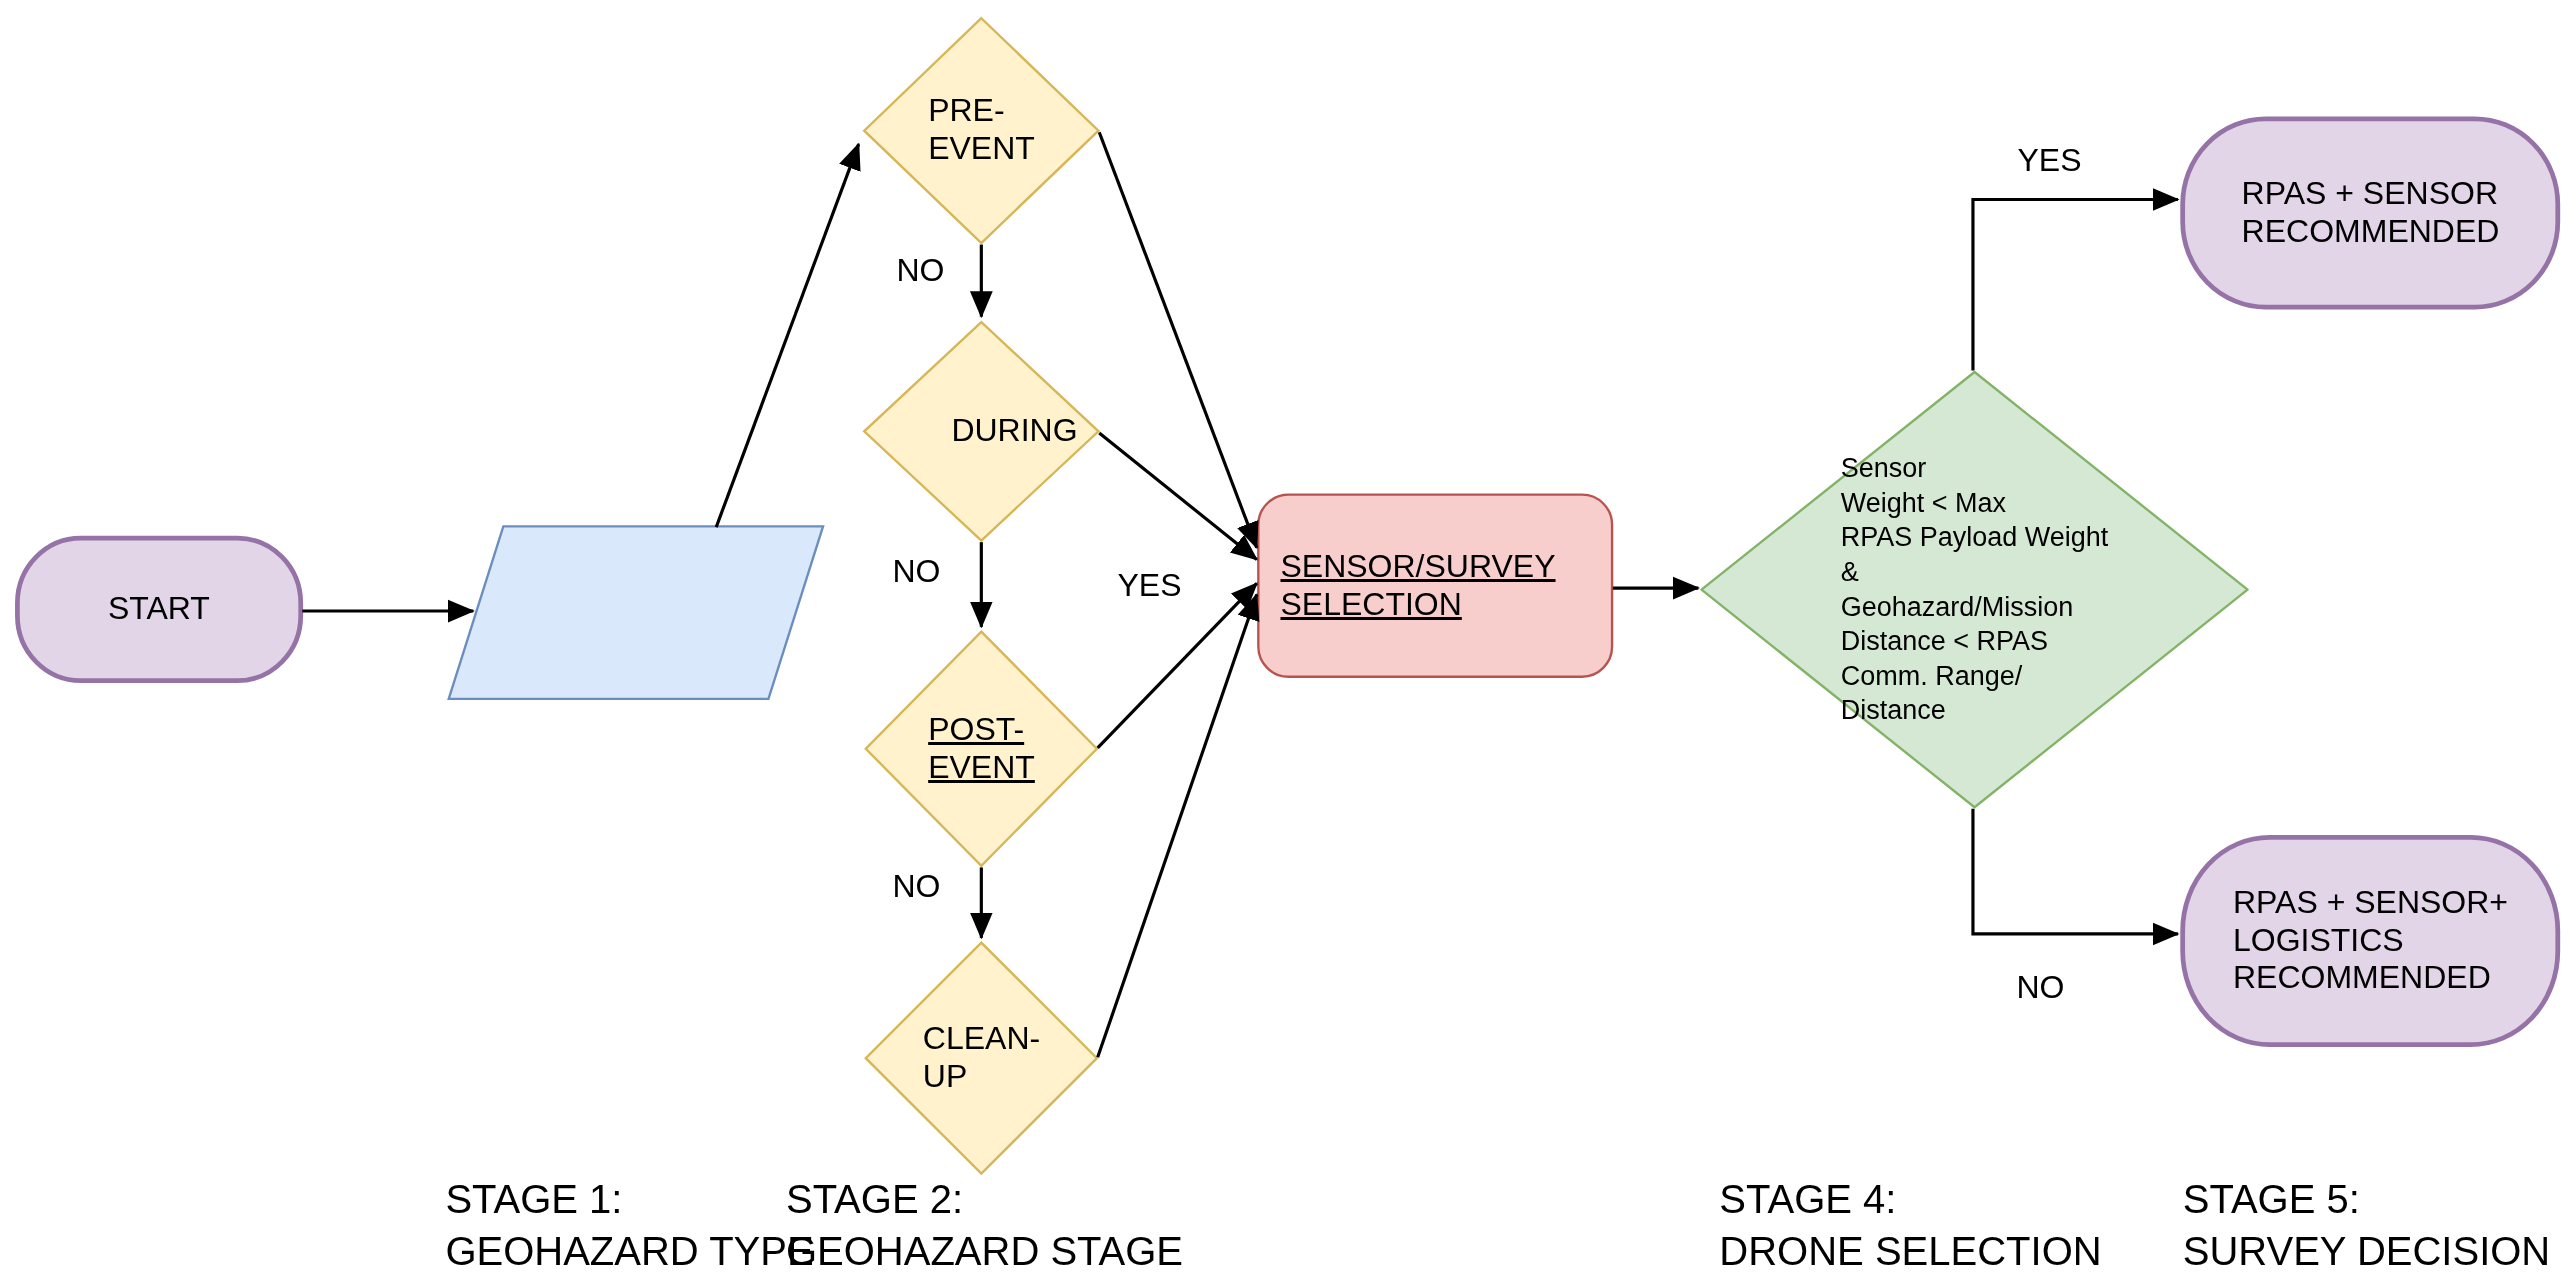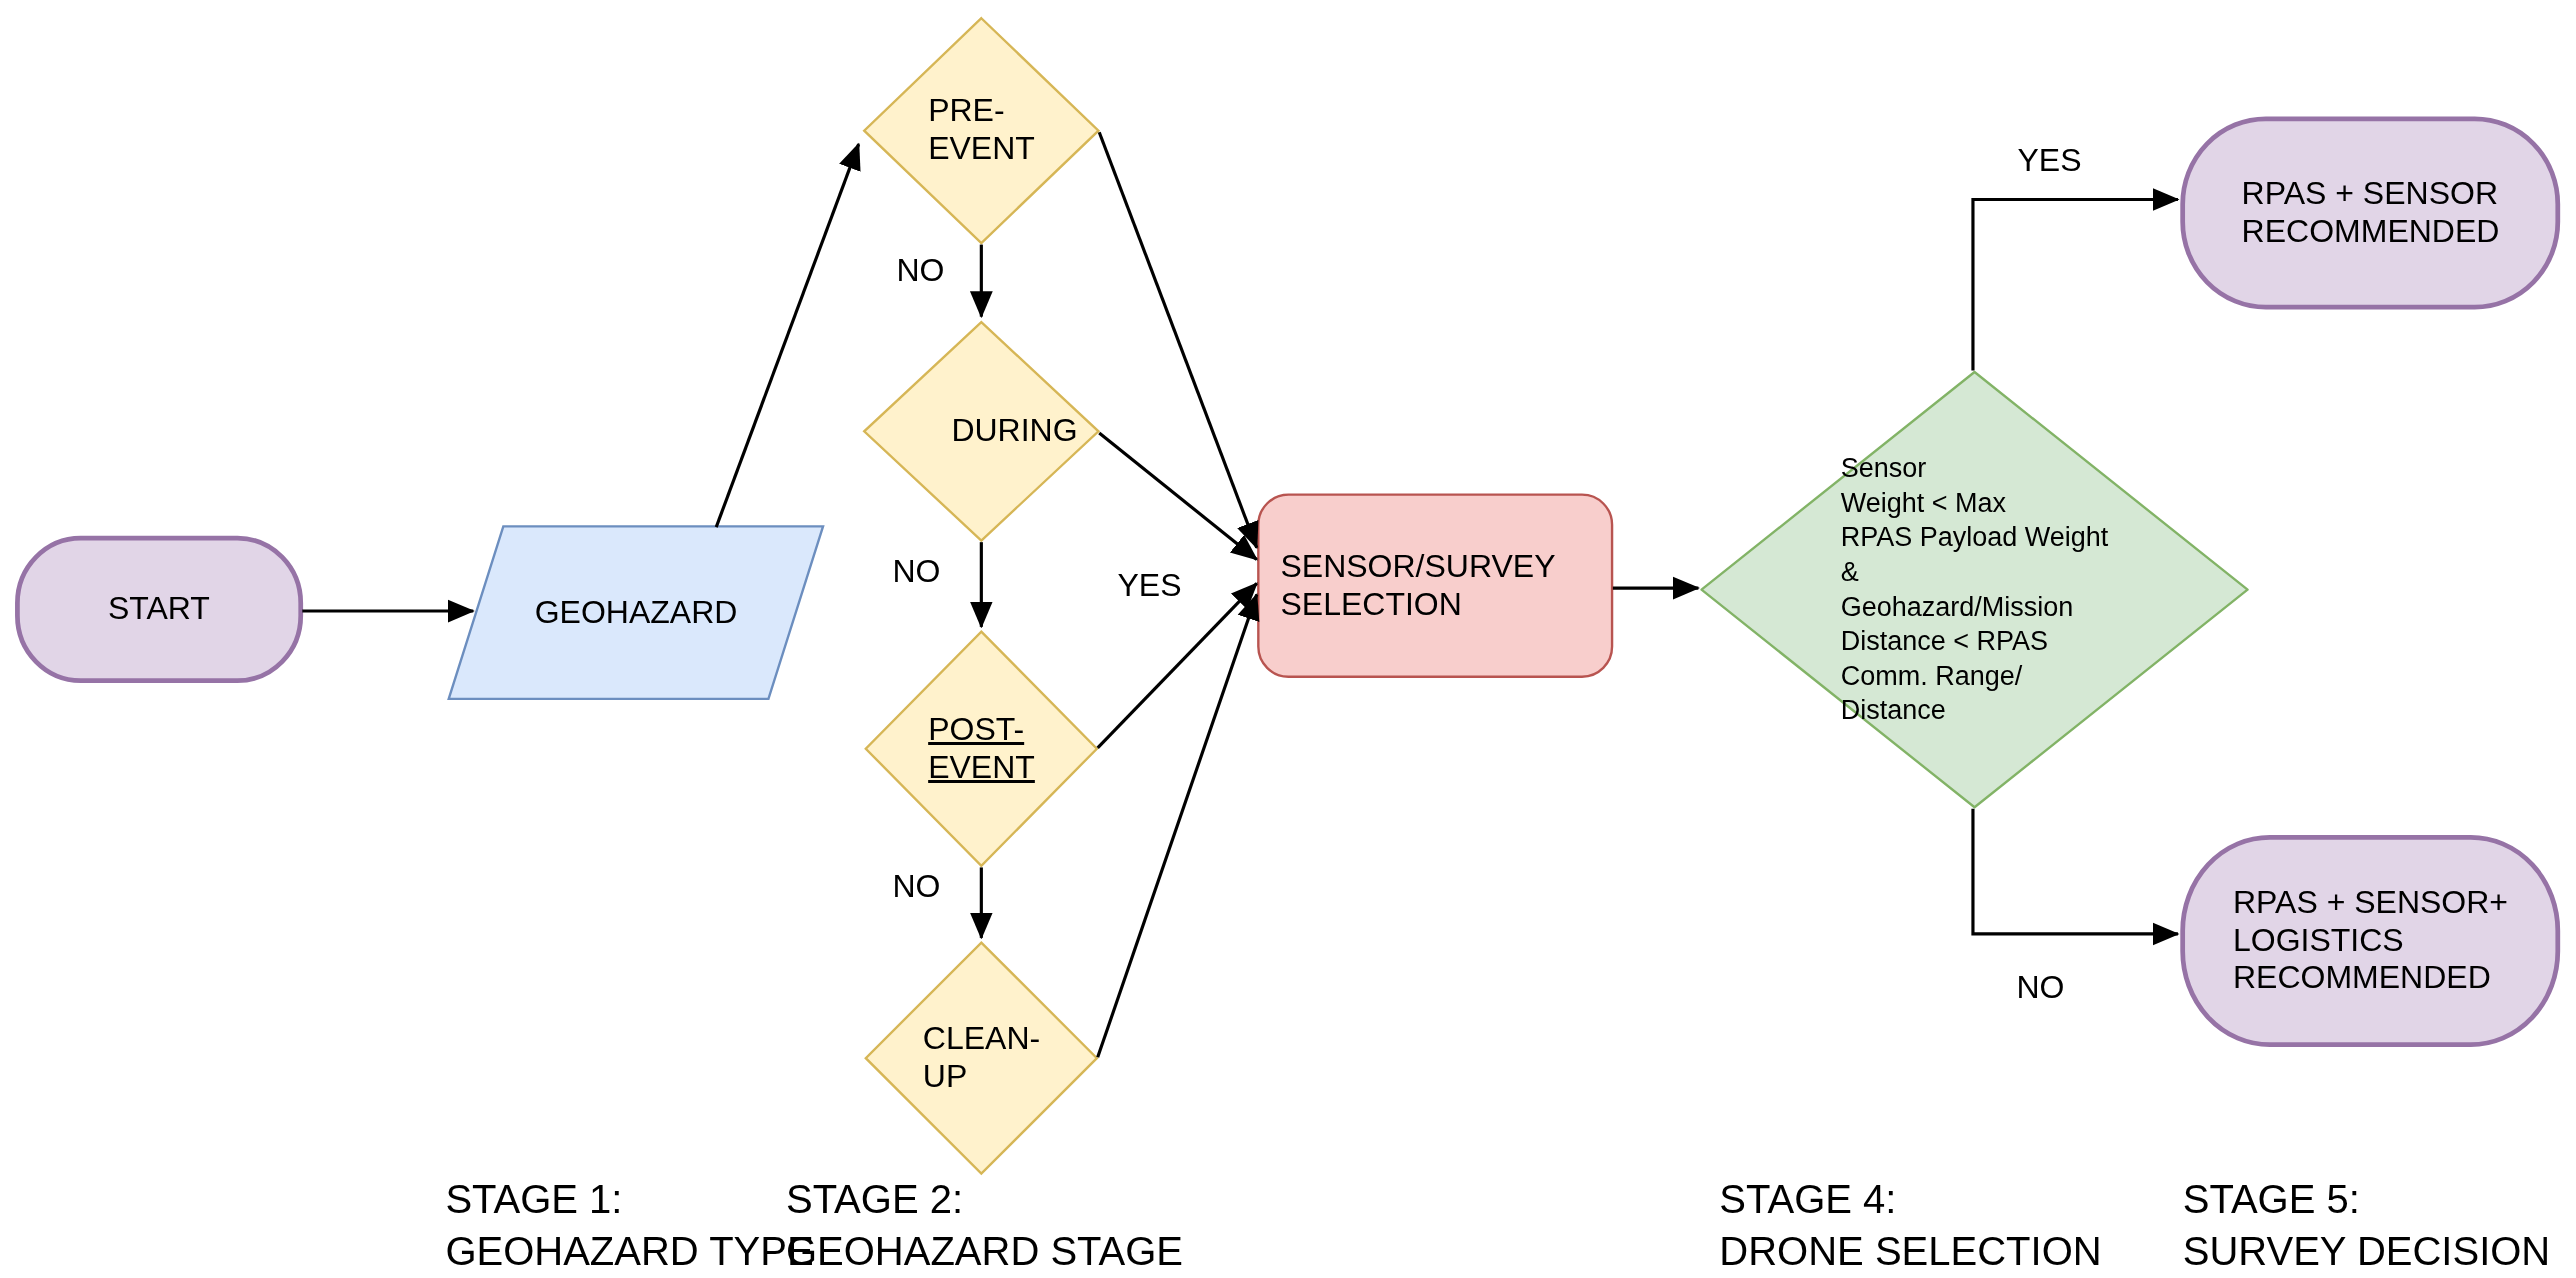--- a/index.html
+++ b/index.html
@@ -89,34 +89,33 @@
       <line class="edge" x1="1387" y1="945" x2="1588" y2="737" marker-end="url(#arrowhead)" stroke="#000000"></line>
       <line class="edge" x1="1387" y1="1336" x2="1588" y2="751" marker-end="url(#arrowhead)" stroke="#000000"></line>
       <line class="edge" x1="2038" y1="743" x2="2146" y2="743" marker-end="url(#arrowhead)" stroke="#000000"></line>
       <polyline class="edge" points="2493,468 2493,252 2752,252" marker-end="url(#arrowhead)" stroke="#000000"></polyline>
       <polyline class="edge" points="2493,1022 2493,1180 2752,1180" marker-end="url(#arrowhead)" stroke="#000000"></polyline>
     </g>
   </svg>
 
   <div class="label node-label" style="left:17.4px; top:538px; width:283px; height:142px;">START</div>
 
-  <div class="label node-label" style="left:475px; top:526px; width:322px; height:173px;">GEOHAZARD</div>
 
   <div class="label node-label" style="left:863px; top:51px; width:237px; height:158px;">PRE-
 EVENT</div>
 
   <div class="label node-label" style="left:896px; top:352px; width:237px; height:158px;">DURING</div>
 
   <div class="label node-label" style="left:863px; top:670px; width:237px; height:158px;text-decoration:underline;">POST-
 EVENT</div>
 
   <div class="label node-label" style="left:863px; top:979px; width:237px; height:158px;">CLEAN-
 UP</div>
 
-  <div class="label node-label" style="left:1258px; top:495px; width:320px; height:182px;">SENSOR/SURVEY
+  <div class="label node-label" style="left:1258px; top:495px; width:320px; height:182px;text-decoration:underline;">SENSOR/SURVEY
 SELECTION</div>
 
   <div class="label green-label" style="left:1753px; top:372px; width:443px; height:435px;">Sensor
 Weight &lt; Max
 RPAS Payload Weight
 &amp;
 Geohazard/Mission
 Distance &lt; RPAS
 Comm. Range/
 Distance</div>

